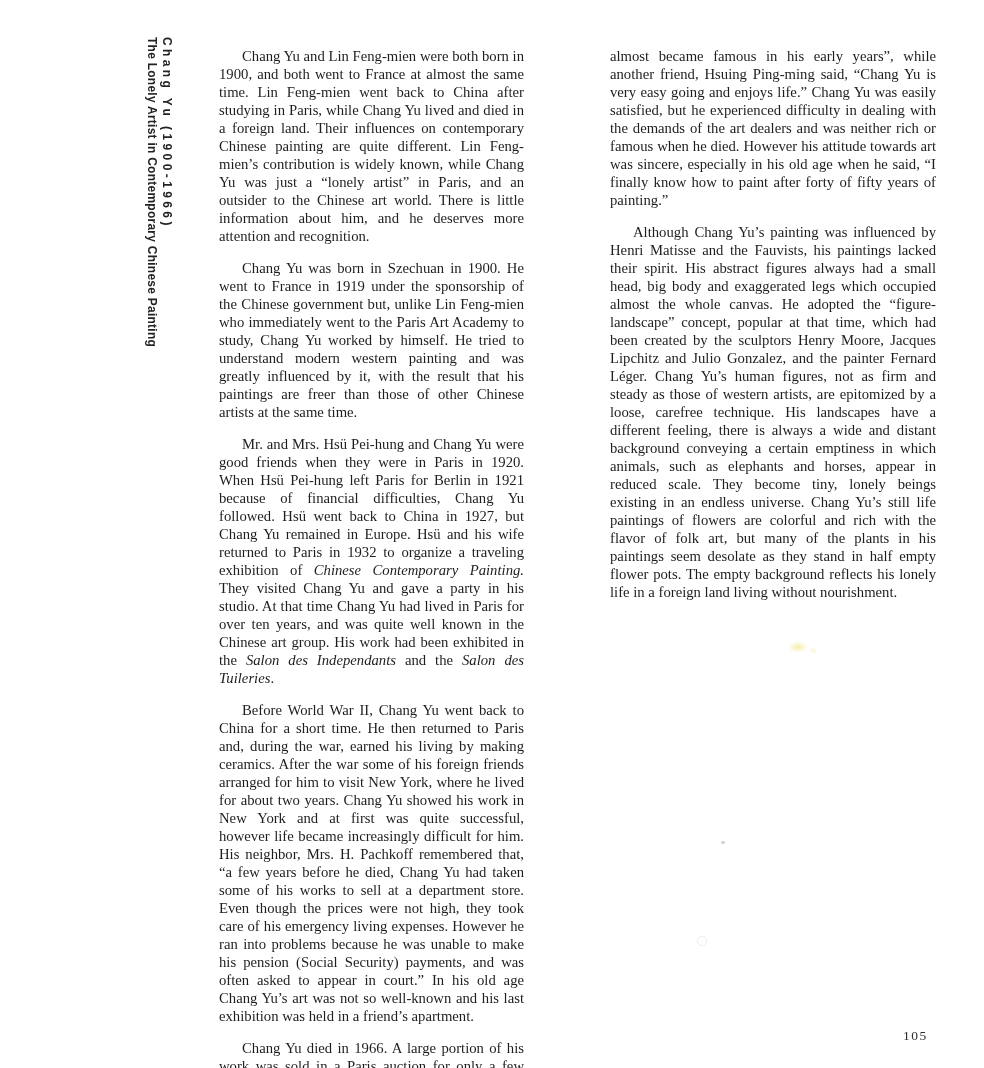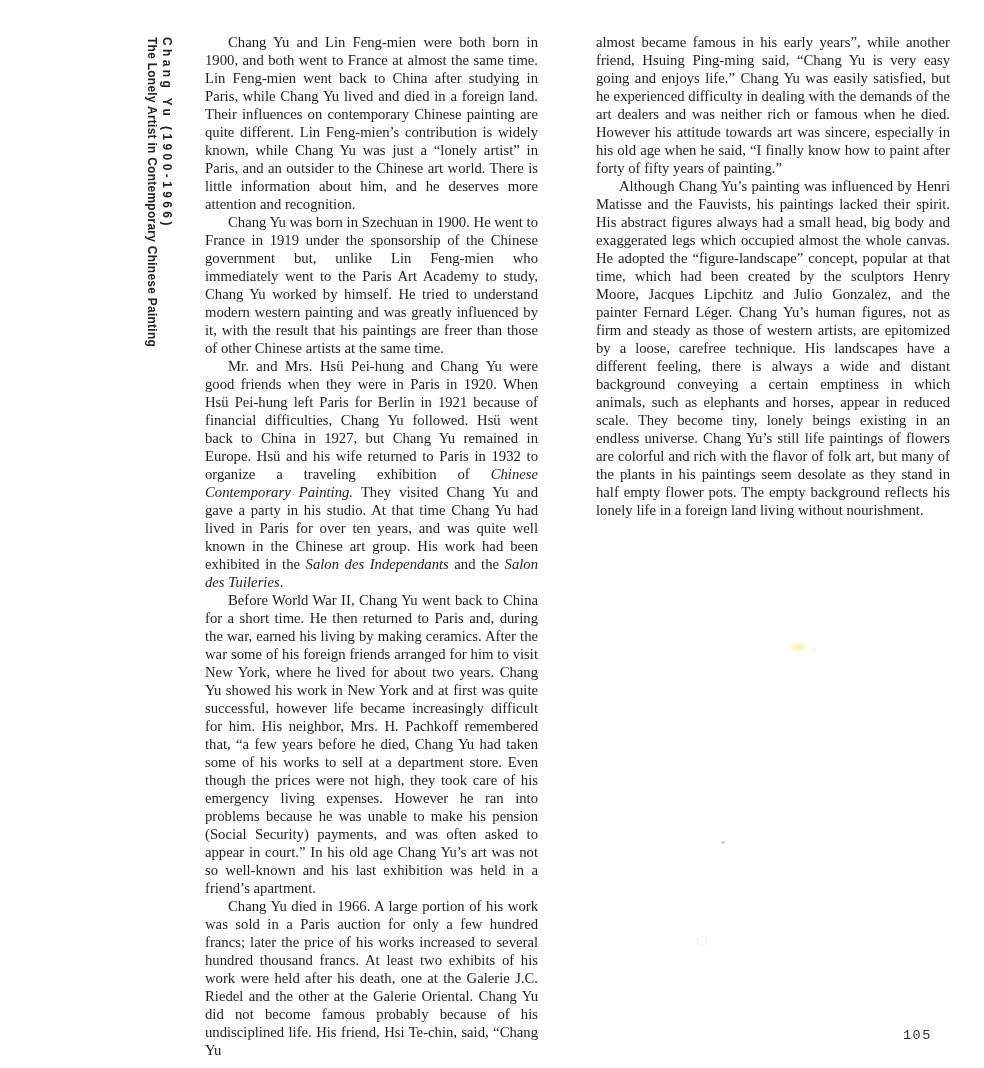--- a/index.html
+++ b/index.html
@@ -41,29 +41,29 @@
   .col {
     position: absolute;
     top: 33px;
     font-size: 14.7px;
     line-height: 18px;
     text-align: justify;
     color: #1d1d1d;
   }
   .col-left  { left: 205px; width: 333px; }
   .col-right { left: 596px; width: 354px; }
-  .col p { margin: 0; }
+  .col p { margin: 14px; }
   .col p.indent { text-indent: 23px; }
   .col i { font-style: italic; }
   
   .page-number {
     position: absolute;
     left: 903px;
     top: 1028px;
-    font-family: Liberation Mono, monospace;
+    font-family: Liberation Serif, serif;
     font-size: 13.5px;
     letter-spacing: 1.5px;
     color: #2e2e2e;
   }
   
   .smudge {
     position: absolute;
     left: 788px;
     top: 641px;
     width: 20px;

